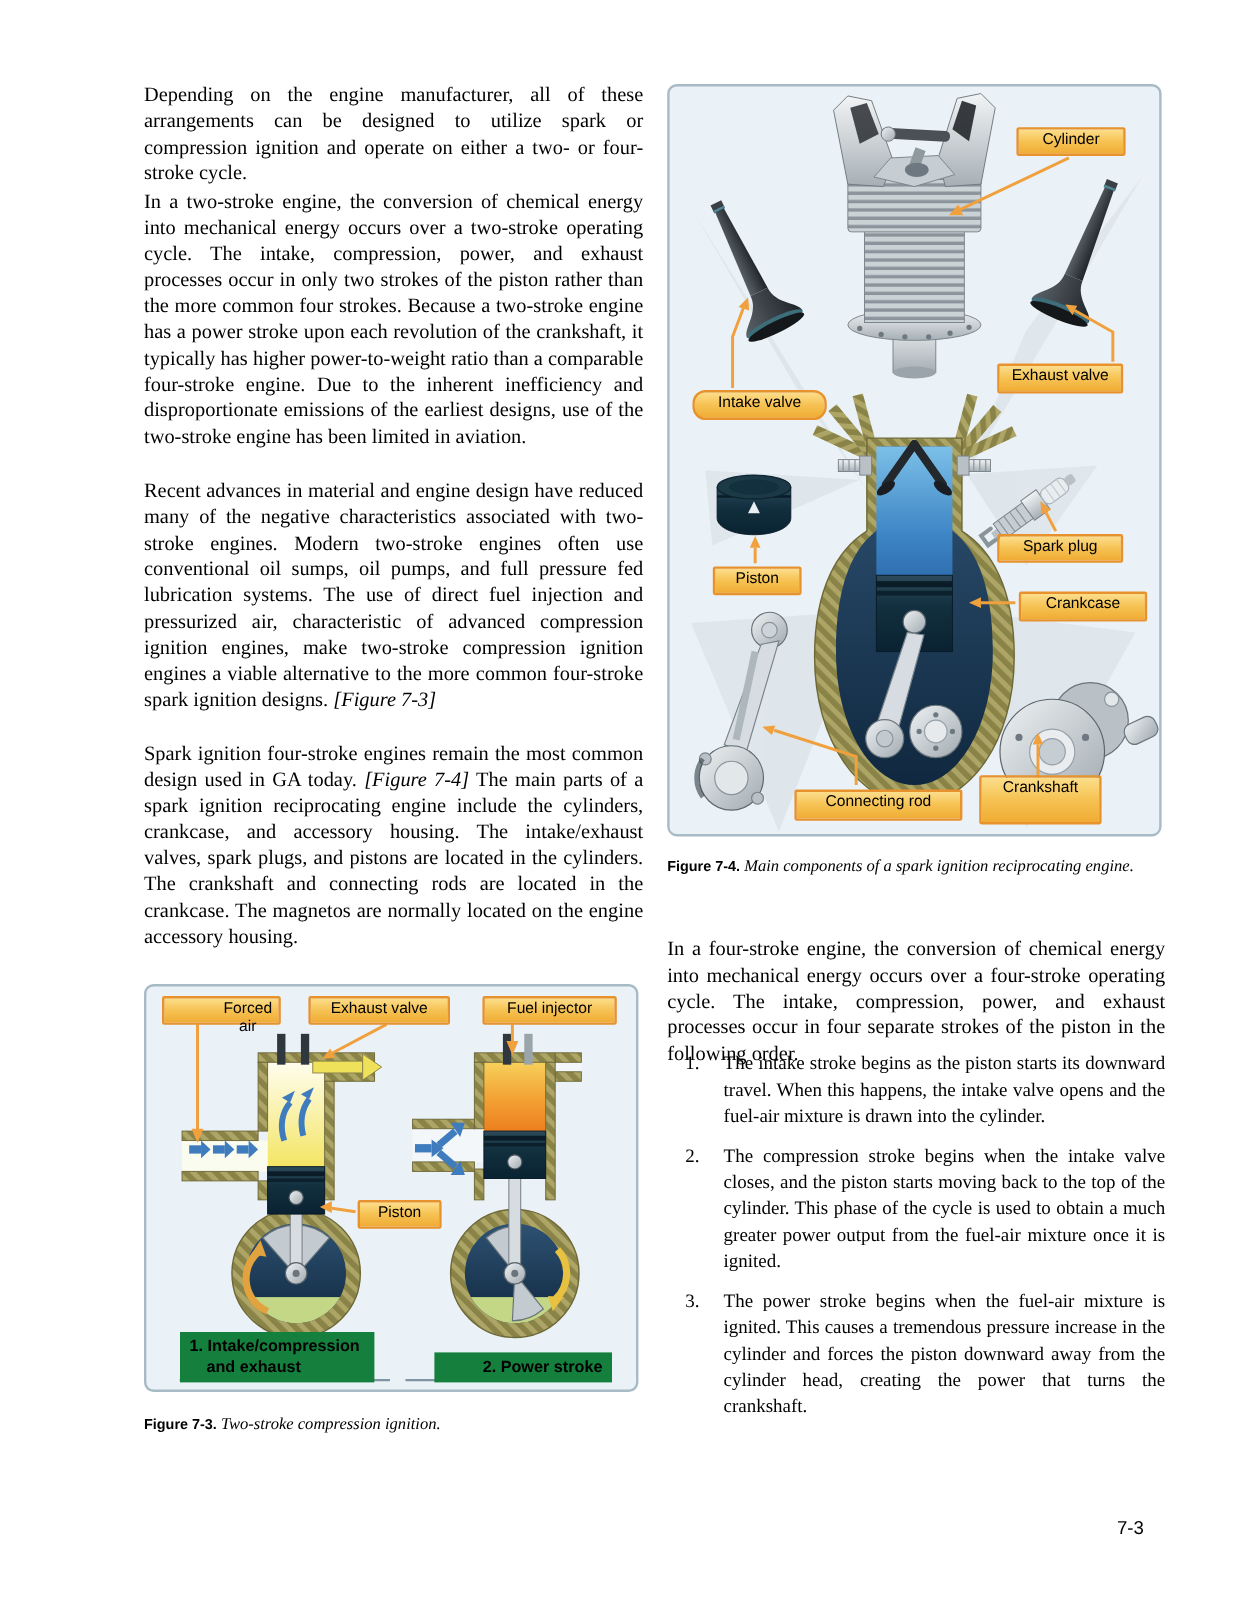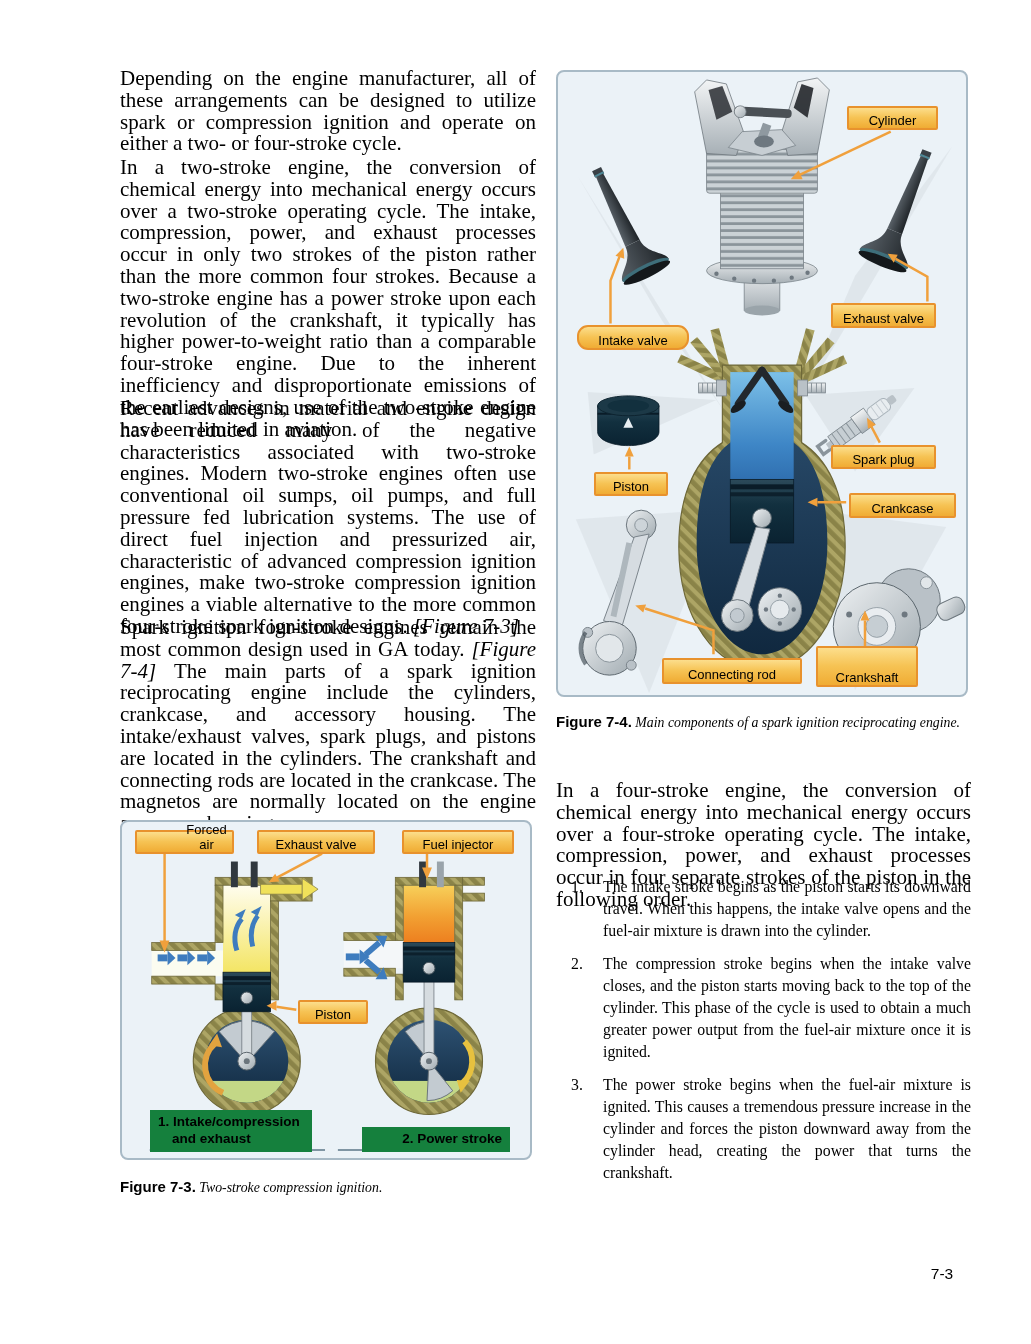--- a/index.html
+++ b/index.html
@@ -1,32 +1,32 @@
 <!DOCTYPE html>
 <html><head>
 <meta charset="utf-8">
 <style>
   html,body{margin:0;padding:0;background:#ffffff;}
   #page{position:relative;width:1031px;height:1344px;background:#ffffff;overflow:hidden;
         font-family:"Liberation Serif",serif;color:#000;}
-  .para{position:absolute;font-size:21px;line-height:21.8px;text-align:justify;margin:0;}
+  .para{position:absolute;font-size:17px;line-height:21.8px;text-align:justify;margin:0;}
   .para i{font-style:italic;}
   .figure{position:absolute;box-sizing:border-box;border:2px solid #A8BAC6;border-radius:8px;
           background:#EBF2F7;overflow:hidden;}
   .figure svg{display:block;width:100%;height:100%;}
-  .callout{position:absolute;display:flex;align-items:flex-end;justify-content:center;
+  .callout{position:absolute;display:flex;align-items:flex-start;justify-content:center;
            box-sizing:border-box;border:2px solid #E8922D;border-radius:2px;
            background:linear-gradient(180deg,#FCDE8C 0%,#F6C354 48%,#F0AC34 100%);
            font-family:"Liberation Sans",sans-serif;font-size:13px;color:#000;text-align:center;}
   .panelcap{position:absolute;box-sizing:border-box;background:#15803d;
             font-family:"Liberation Sans",sans-serif;font-weight:bold;font-size:13.5px;
             line-height:17px;color:#000;padding:3px 8px;}
   .panelcap .l2{padding-left:14px;}
   .figcaption{position:absolute;font-size:13.8px;line-height:19.5px;text-align:justify;}
-  .figcaption .fl{font-family:"Liberation Sans",sans-serif;font-weight:bold;font-size:15px;}
+  .figcaption .fl{font-family:"Liberation Sans",sans-serif;font-weight:bold;font-size:12px;}
   .figcaption .ft{font-style:italic;margin-top:12px;}
   .olist{position:absolute;}
   .li{display:flex;margin-bottom:12px;padding-left:15px;}
   .li .num{width:32px;flex:0 0 32px;font-size:15.8px;line-height:21.8px;}
   .li .litext{flex:1;font-size:15.8px;line-height:21.8px;text-align:justify;}
   #pagenum{position:absolute;left:915px;top:1265px;width:54px;text-align:center;
            font-family:"Liberation Sans",sans-serif;font-size:15.5px;}
 </style>
 </head>
 <body>

